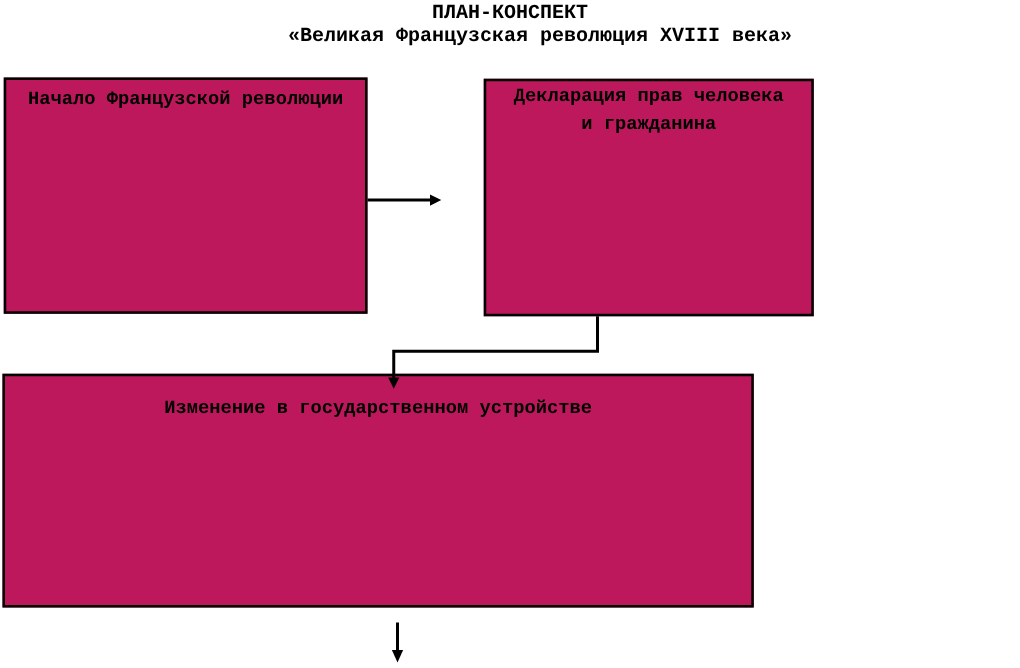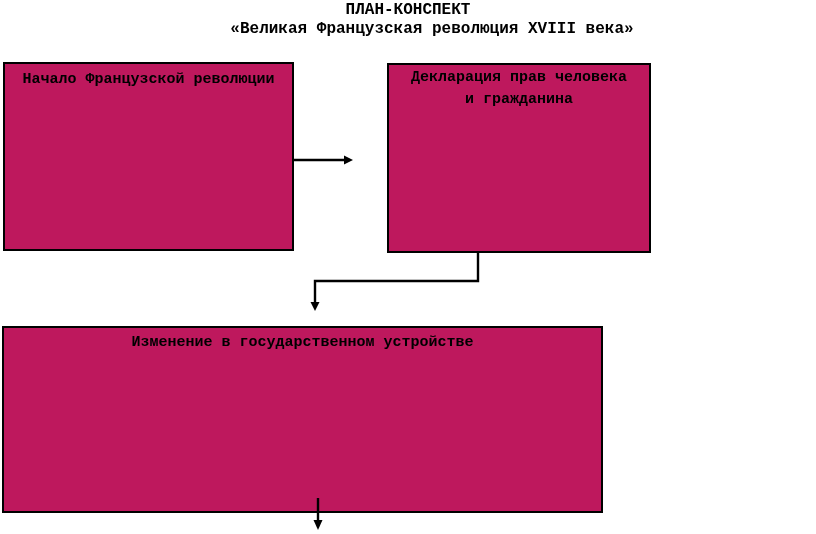--- a/index.html
+++ b/index.html
@@ -58,24 +58,24 @@
     left: 354px;
     top: 63px;
     width: 264px;
     height: 190px;
     padding: 2px 18px 0 18px;
     line-height: 22px;
     margin-left: 33px;
   }
   .box-state-change {
     left: 2px;
-    top: 326px;
+    top: 299px;
     width: 601px;
     height: 187px;
-    padding: 6px 10px 0 10px;
+    padding: 17px 10px 0 10px;
     line-height: 17px;
   }
   .connectors {
     position: absolute;
     left: 0;
     top: 0;
     width: 816px;
     height: 534px;
     pointer-events: none;
   }

